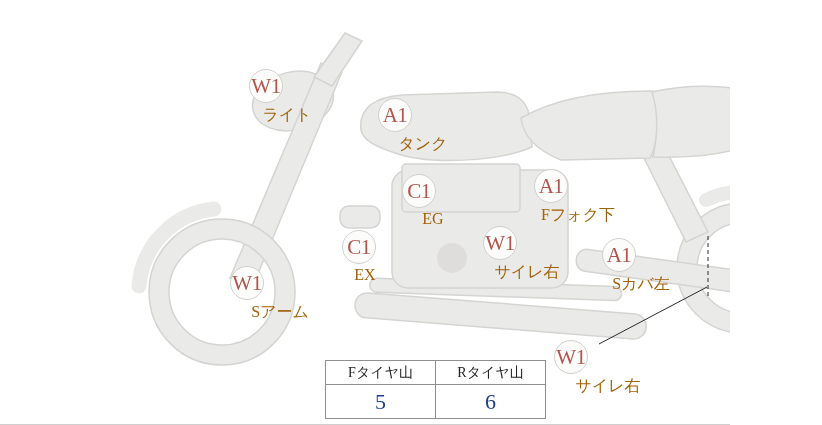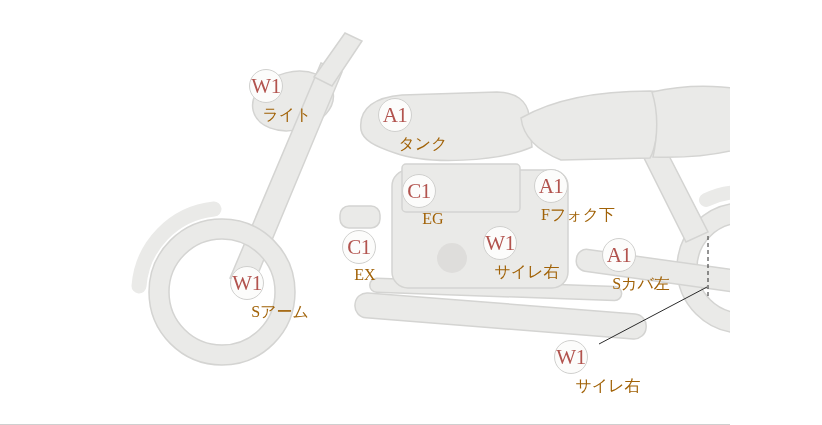--- a/index.html
+++ b/index.html
@@ -173,14 +173,26 @@
     <div class="label">Sアーム</div>
   </div>
 
   <div class="marker" style="left:571px; top:357px; --lx:37px">
     <div class="badge">
         <span>W1</span>
       </div>
     <div class="label">サイレ右</div>
   </div>
 
+  <table class="tire-table">
+    <tbody>
+        <tr>
+      <th>Fタイヤ山</th>
+      <th>Rタイヤ山</th>
+    </tr>
+    <tr>
+      <td>5</td>
+      <td>6</td>
+    </tr>
+  </tbody>
+    </table>
 
 </div>
 
 </body></html>

